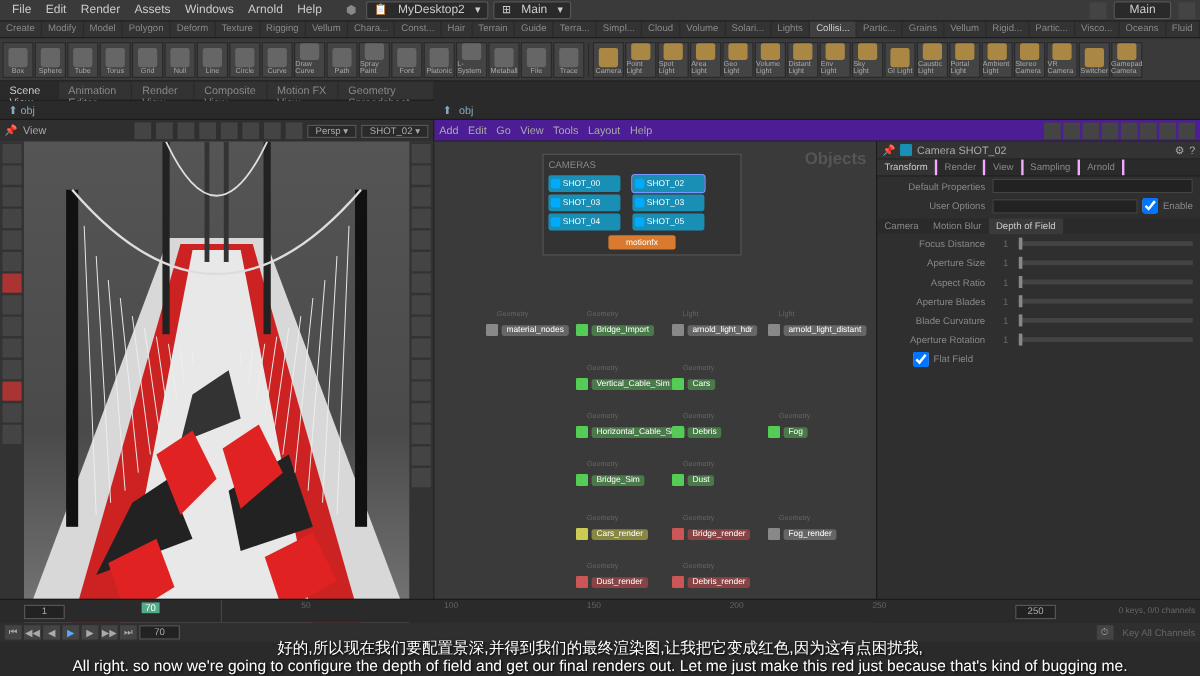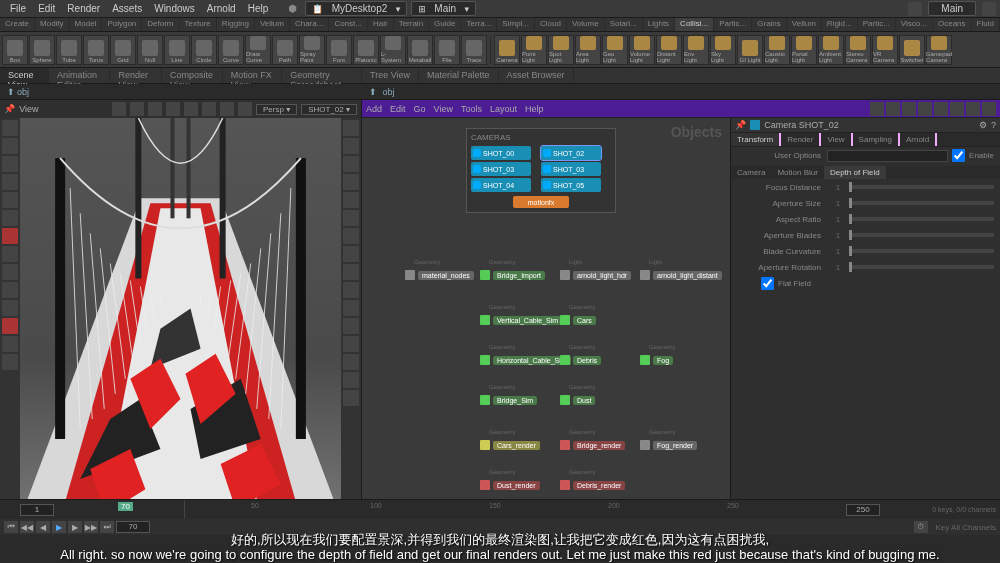--- a/index.html
+++ b/index.html
@@ -51,21 +51,21 @@
 
 
 .net-header { background: #4c1d95; height: 18px; display: flex; align-items: center; padding: 0 4px; gap: 8px; font-size: 9px; border-bottom: 1px solid #222; }
 .net-header .right-icons { margin-left: auto; display: flex; gap: 2px; }
 
 .net-body { flex: 1; display: flex; }
 .network-view { flex: 1; background: #3a3a3a; position: relative; }
 .params-panel { width: 270px; background: #2f2f2f; border-left: 1px solid #1a1a1a; display: flex; flex-direction: column; }
 
 
-.cameras-box { position: absolute; top: 10px; left: 104px; width: 150px; background: #333; border: 1px solid #555; padding: 4px; font-size: 8px; }
+.cameras-box { position: absolute; top: 10px; left: 90px; width: 166px; background: #333; border: 1px solid #555; padding: 4px; font-size: 8px; }
 .cameras-box .title { color: #888; margin-bottom: 4px; }
 .cam-row { display: flex; gap: 10px; margin: 2px 0; }
 .cam-node { width: 60px; height: 14px; background: #1a8fb5; border-radius: 2px; display: flex; align-items: center; font-size: 7px; color: #fff; padding: 0 2px; position: relative; }
 .cam-node.sel { outline: 1px solid #79f; }
 .cam-node .dot { width: 8px; height: 8px; background: #0af; border-radius: 2px; margin-right: 2px; }
 .motionfx { width: 56px; height: 12px; background: #d97a2e; margin: 4px auto 0; border-radius: 2px; font-size: 7px; display: flex; align-items: center; justify-content: center; color: #fff; }
 
 .net-node { position: absolute; height: 14px; border-radius: 2px; display: flex; align-items: center; font-size: 7px; color: #fff; padding-right: 4px; }
 .net-node .flag { width: 10px; height: 10px; border-radius: 1px; margin: 0 3px; }
 .net-node.green .flag { background: #5c5; }
@@ -205,25 +205,20 @@
 
 <div style="display:flex;">
   <div class="pane-tabs" style="width:362px" id="left-pane-tabs">
       <span class="active">Scene View</span>
       <span>Animation Editor</span>
       <span>Render View</span>
       <span>Composite View</span>
       <span>Motion FX View</span>
       <span>Geometry Spreadsheet</span>
     </div>
-  <div class="pane-tabs" style="flex:1" id="right-pane-tabs">
-      <span>Tree View</span>
-      <span>Material Palette</span>
-      <span>Asset Browser</span>
-    </div>
 </div>
 
 <div style="display:flex;">
   <div class="path-bar" style="width:362px">
     <span class="crumb">⬆ obj</span>
   </div>
   <div class="path-bar" style="flex:1">
     <span class="crumb">⬆</span>
       <span class="crumb">obj</span>
   </div>
@@ -482,20 +477,24 @@
           <span>Camera  SHOT_02</span>
           <span style="margin-left:auto">⚙</span>
           <span>?</span>
         </div>
         <div class="param-tabs" id="param-tabs">
             <span class="active">Transform</span>
             <span>Render</span>
             <span>View</span>
             <span>Sampling</span>
             <span>Arnold</span>
+          </div>
+        <div class="param-row">
+            <span class="lbl">Default Properties</span>
+            <div class="fld"></div>
           </div>
         <div class="param-row">
             <span class="lbl">User Options</span>
             <div class="fld"></div>
             <input type="checkbox" checked="" style="margin-left: 4px;">
             <span>Enable</span>
           </div>
         <div class="sub-tabs" id="sub-tabs">
             <span>Camera</span>
             <span>Motion Blur</span>

